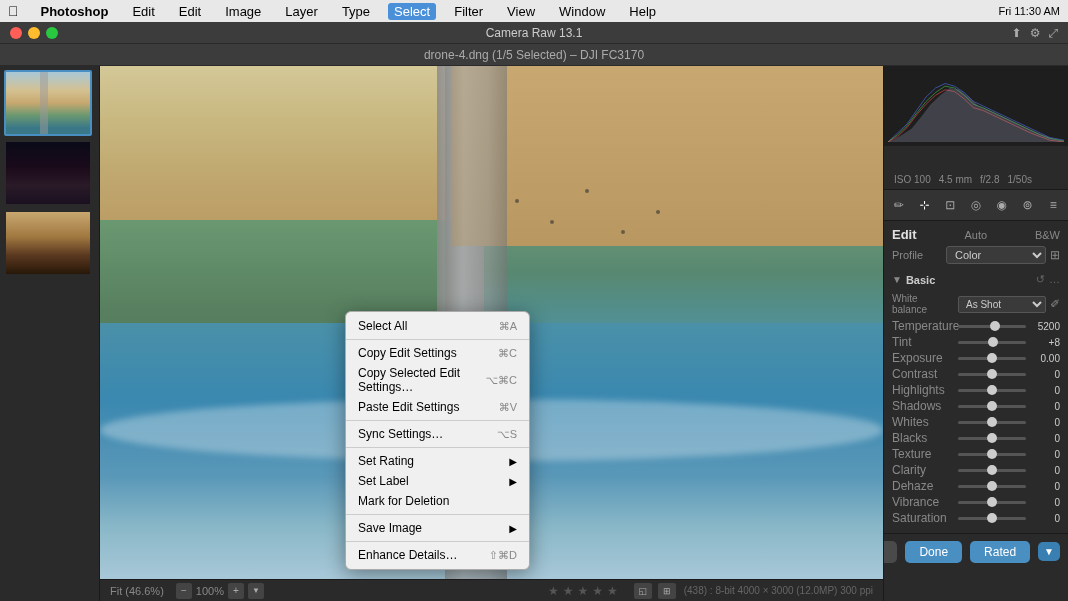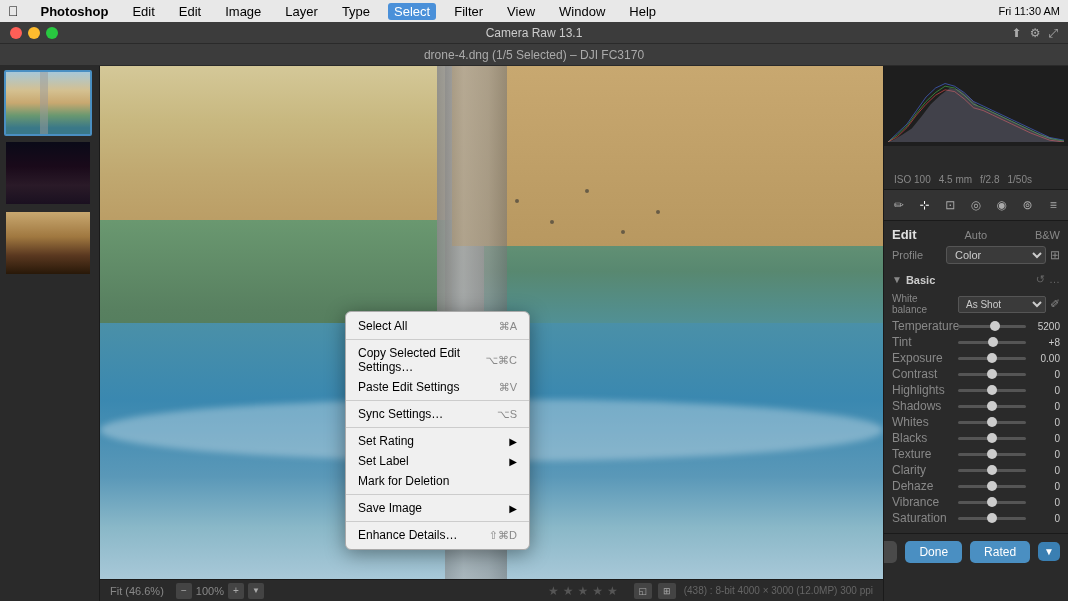--- a/index.html
+++ b/index.html
@@ -524,20 +524,26 @@
       <div class="context-menu">
         <div class="ctx-item">
           <span class="ctx-item-left">
               <span>Select All</span>
             </span>
           <span class="ctx-shortcut">⌘A</span>
         </div>
         <div class="ctx-separator"></div>
         <div class="ctx-item">
           <span class="ctx-item-left">
+              <span>Copy Edit Settings</span>
+            </span>
+          <span class="ctx-shortcut">⌘C</span>
+        </div>
+        <div class="ctx-item">
+          <span class="ctx-item-left">
               <span>Copy Selected Edit Settings…</span>
             </span>
           <span class="ctx-shortcut">⌥⌘C</span>
         </div>
         <div class="ctx-item">
           <span class="ctx-item-left">
               <span>Paste Edit Settings</span>
             </span>
           <span class="ctx-shortcut">⌘V</span>
         </div>

